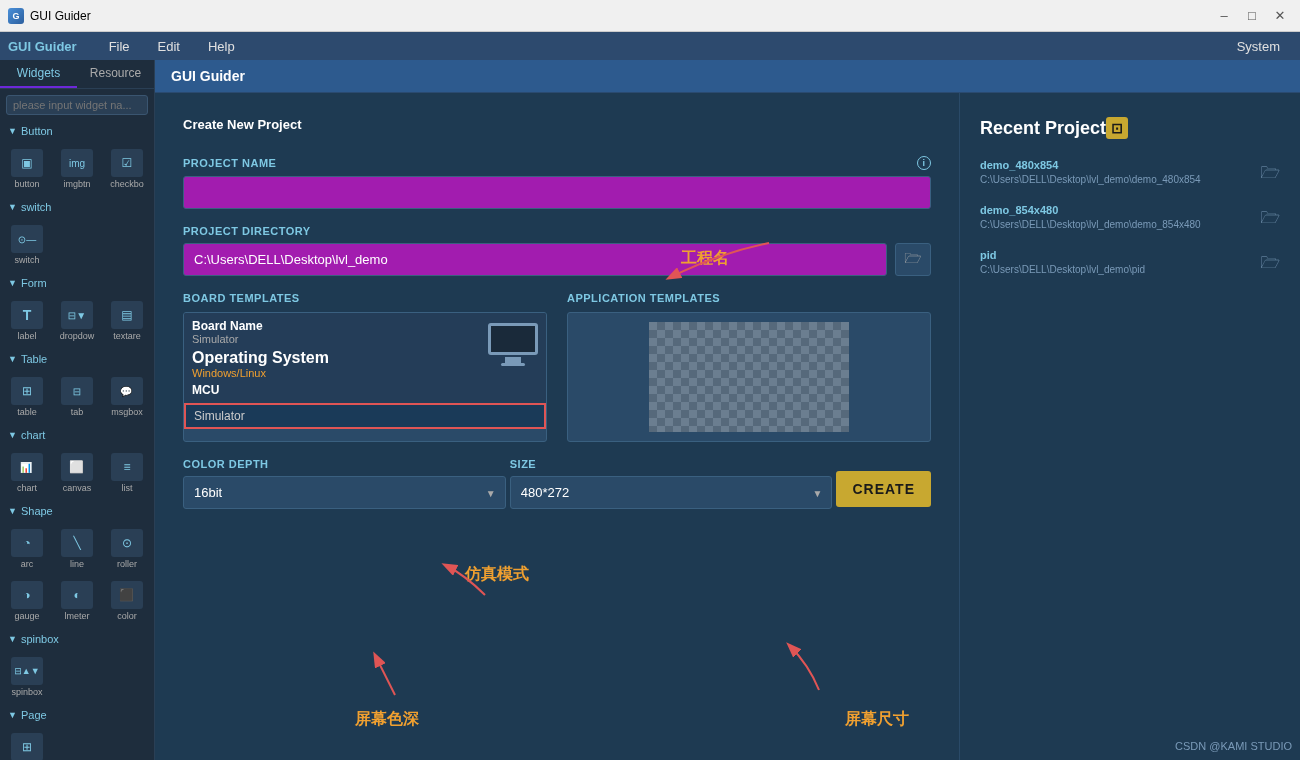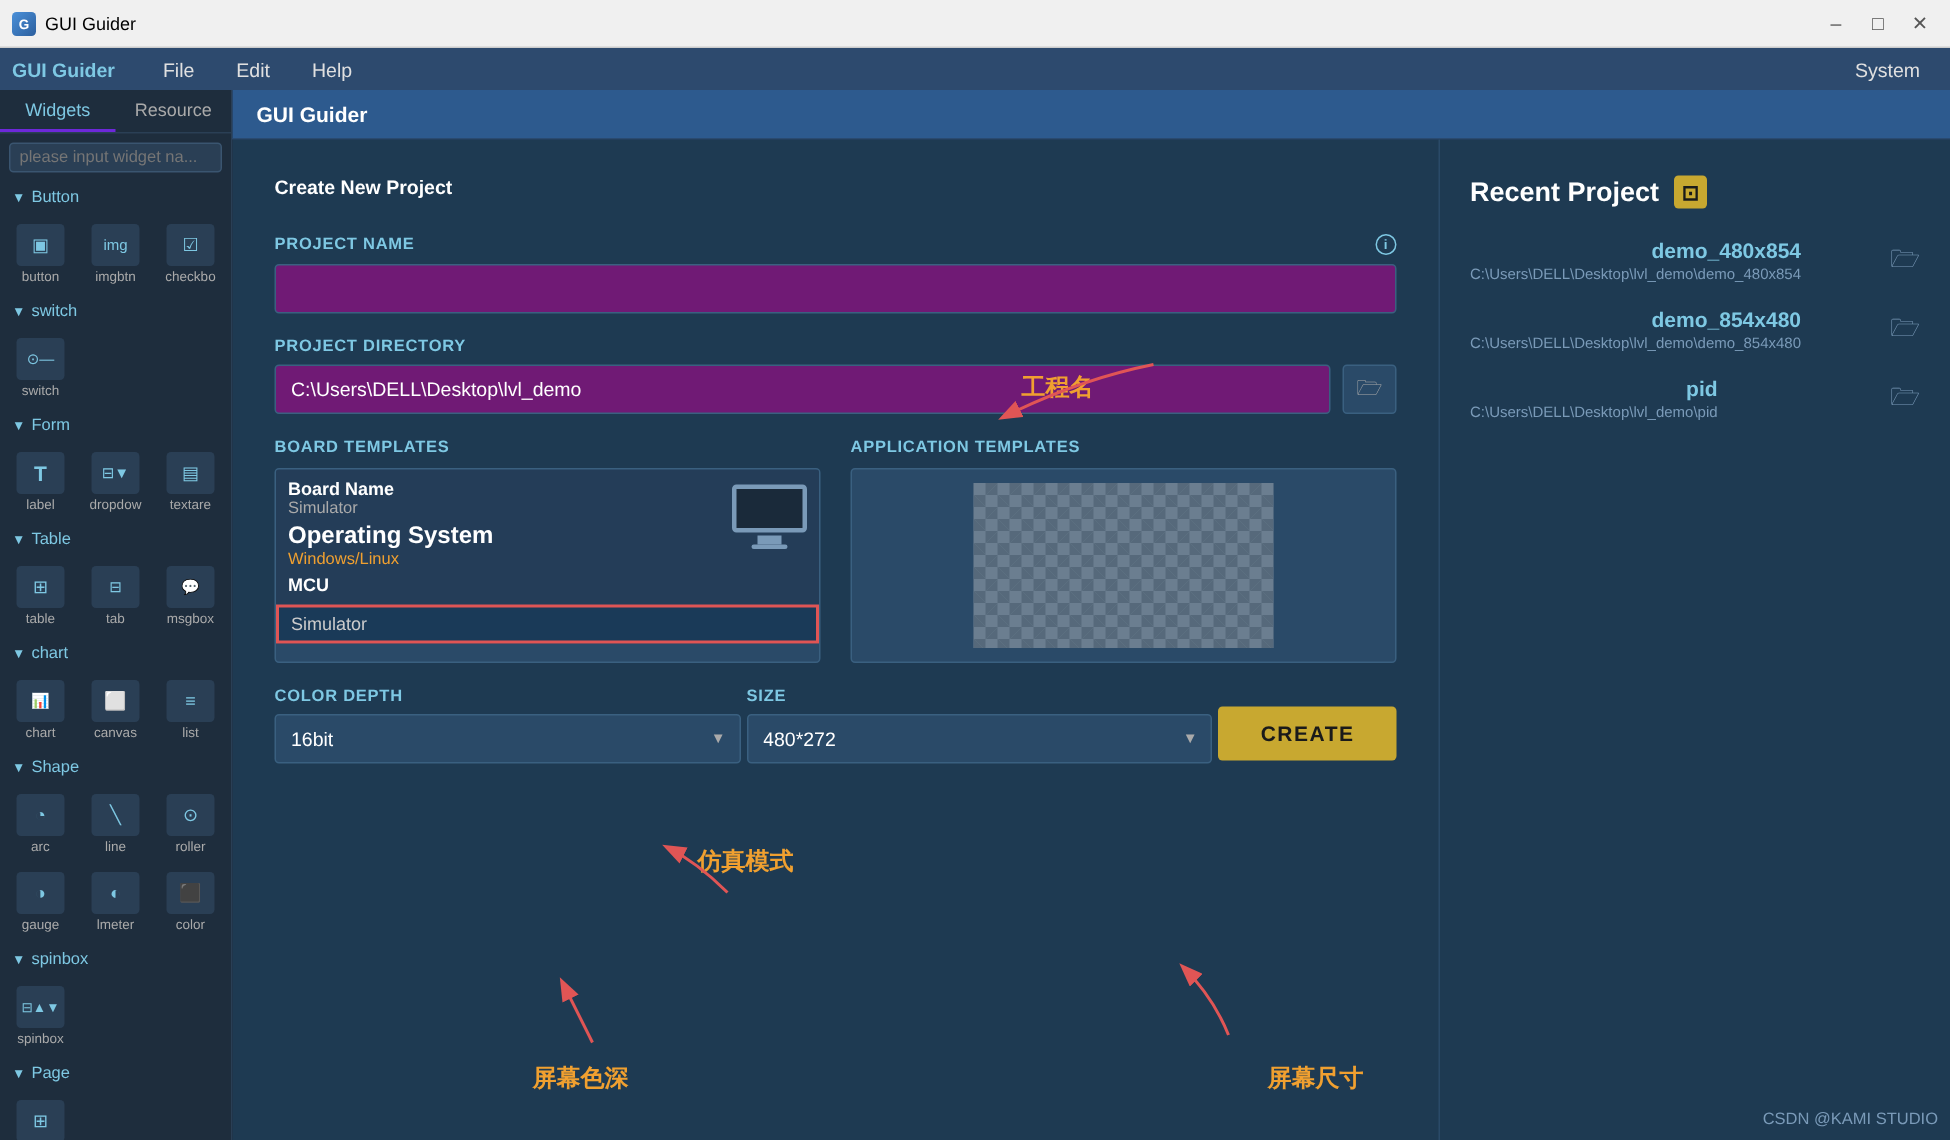--- a/index.html
+++ b/index.html
@@ -219,21 +219,21 @@
       display: inline-flex;
       align-items: center;
       justify-content: center;
       font-size: 9px;
       color: #7ec8e3;
       cursor: pointer;
     }
 
     .text-input {
       width: 100%;
-      background: #701a75;
+      background: #a21caf;
       border: 1px solid #3a6080;
       color: #fff;
       padding: 8px 10px;
       font-size: 13px;
       border-radius: 3px;
       outline: none;
       margin-bottom: 16px;
     }
 
     .dir-input-row {
@@ -356,21 +356,21 @@
       transform: translateY(-50%);
       font-size: 10px;
       color: #aaa;
       pointer-events: none;
     }
 
     .create-btn {
       background: #c8a830;
       color: #1a1a1a;
       border: none;
-      padding: 10px 28px;
+      padding: 10px 16px;
       font-size: 14px;
       font-weight: bold;
       border-radius: 3px;
       cursor: pointer;
       letter-spacing: 1px;
     }
 
     
     .panel-divider {
       width: 1px;
@@ -383,21 +383,20 @@
       padding: 24px 20px;
     }
 
     .recent-title {
       font-size: 18px;
       font-weight: 600;
       color: #fff;
       margin-bottom: 20px;
       display: flex;
       align-items: center;
-      gap: 10px;
     }
 
     .recent-icon {
       width: 22px; height: 22px;
       background: #c8a830;
       border-radius: 3px;
       display: flex;
       align-items: center;
       justify-content: center;
       font-size: 14px;
@@ -406,25 +405,24 @@
 
     .recent-item {
       margin-bottom: 16px;
       cursor: pointer;
       display: flex;
       align-items: flex-start;
       justify-content: space-between;
     }
     .recent-item-info {}
     .recent-item-name {
-      font-size: 14px;
+      font-size: 11px;
       font-weight: bold;
       color: #7ec8e3;
       margin-bottom: 3px;
-      text-align: right;
     }
     .recent-item-path {
       font-size: 10px;
       color: #7a9ab8;
       text-align: right;
     }
     .recent-item-open {
       color: #7a9ab8;
       font-size: 16px;
       cursor: pointer;

